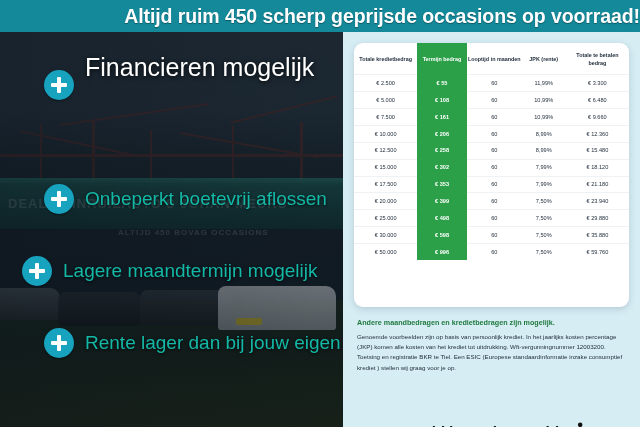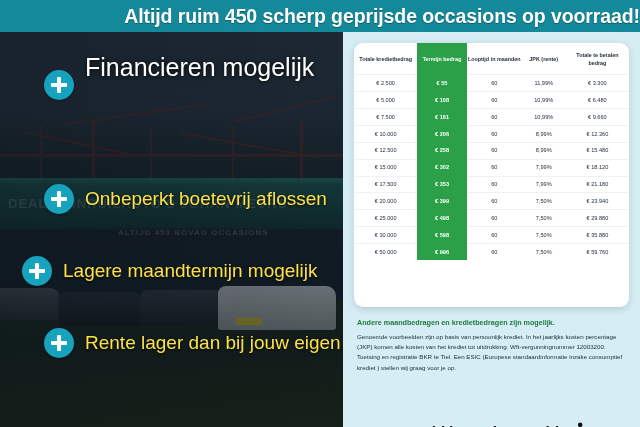--- a/index.html
+++ b/index.html
@@ -130,21 +130,21 @@
   .plus-icon::after {
     content: "";
     position: absolute;
     background: #ffffff;
     border-radius: 1px;
   }
   .plus-icon::before { left: 50%; top: 7px;  width: 4px; height: 16px; transform: translateX(-50%); }
   .plus-icon::after  { top: 50%; left: 7px;  height: 4px; width: 16px; transform: translateY(-50%); }
 
   .feature-label {
-    color: #fde047;
+    color: #14b8a6;
     font-size: 19px;
     text-shadow: 0 1px 3px rgba(0,0,0,.75);
     white-space: nowrap;
   }
 
   
   .finance-block {
     position: absolute;
     top: 20px; left: 0;
     width: 345px;

